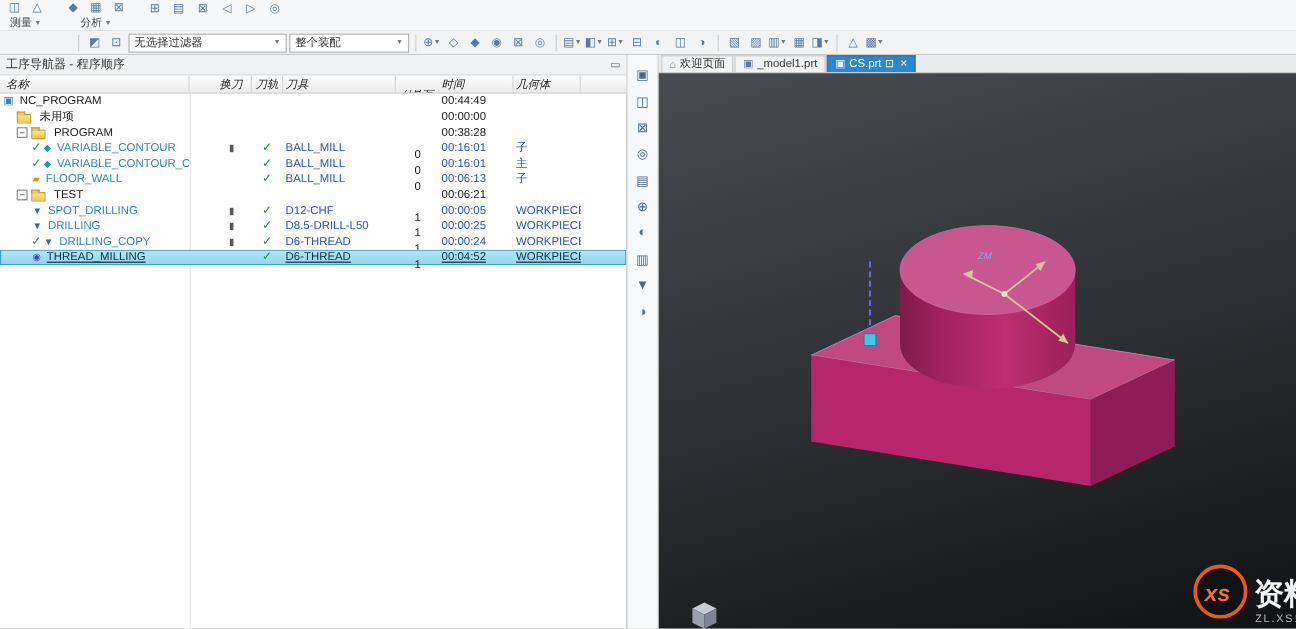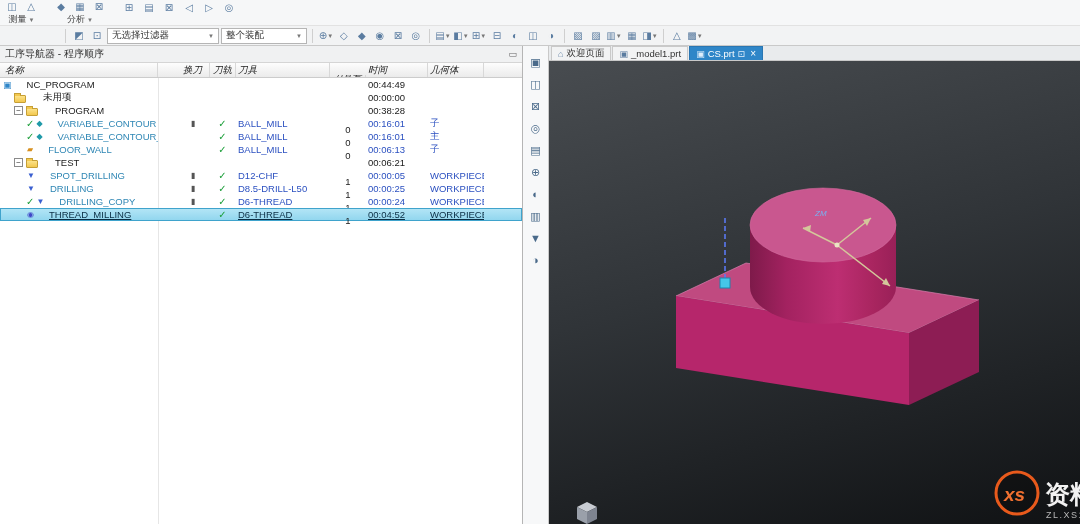--- a/index.html
+++ b/index.html
@@ -19,21 +19,21 @@
   .caret { font-size:6px; color:#777; }
   .ribbon-extra { display:flex; gap:4px; margin-top:1px; }
 
   
   .menubar { height:20px; background:#f2f3f4; border-bottom:1px solid #c9c9c9;
              display:flex; align-items:center; gap:2px; padding:0 3px; }
   .menu-btn { font-size:10px; color:#222; padding:1px 6px; display:flex; gap:4px; align-items:center;margin-top:40px; }
   .vsep { width:1px; height:14px; background:#cfcfcf; margin:0 3px; flex:none; }
   .dropdown { height:16px; background:#fff; border:1px solid #b5b5b5; display:flex; align-items:center;
               font-size:9.5px; padding:0 4px; gap:4px; color:#333; }
-  .dd-filter { width:112px; } .dd-scope { width:86px; }
+  .dd-filter { width:132px; } .dd-scope { width:100px; }
   .dropdown .caret { margin-left:auto; }
 
   
   .main { display:flex; height:478px; }
 
   .nav-panel { width:523px; border-right:1px solid #b5b5b5; display:flex; flex-direction:column; background:#fff;text-align:center; }
   .nav-title { height:17px; background:#f0f1f2; border-bottom:1px solid #d5d5d5; display:flex;
                align-items:center; padding:0 5px; font-size:10px; color:#333; flex:none; }
   .win-icon { margin-left:auto; color:#666; font-size:9px; }
   .nav-header { height:15px; display:flex; background:linear-gradient(#fdfdfd,#ebebeb);
@@ -59,21 +59,21 @@
   .gcheck { color:var(--check_green,#1a9e38); font-weight:bold; font-size:10px; margin-right:1px; flex:none; }
   .opicon { font-size:8px; margin:0 1px; flex:none; }
   .opicon.contour { color:#1f9aa8; } .opicon.floorwall { color:#d79020; }
   .opicon.drill { color:#3a5fd0; } .opicon.threadmill { color:#4048c8; }
   .opicon.root { color:#2f86c8; font-size:9px; }
   .tchg { color:#555; font-size:8px; }
   .folder { width:12px; height:8px; background:linear-gradient(#fce289,#f3c84e);
             border:1px solid #c69f35; border-radius:1px; position:relative; margin:2px 3px 0 0; flex:none; }
   .folder::before { content:""; position:absolute; top:-3px; left:-1px; width:5px; height:2px;
                     background:#f3c84e; border:1px solid #c69f35; border-bottom:none; }
-  .label { margin-left:14px; }
+  .label { margin-left:4px; }
 
   .resource-bar { width:26px; background:#f7f8f9; border-right:1px solid #c9c9c9; display:flex;
                   flex-direction:column; align-items:center; padding-top:8px; gap:6px; flex:none; }
   .rb-icon { width:17px; height:16px; display:flex; align-items:center; justify-content:center;
              color:#4a6a8a; font-size:11px; }
 
   .right { flex:1; display:flex; flex-direction:column; min-width:0; }
   .tab-strip { height:15px; background:#e9ebed; border-bottom:1px solid #c9c9c9; display:flex;
                align-items:flex-end; padding-left:2px; gap:1px; flex:none; }
   .tab { height:14px; display:flex; align-items:center; gap:3px; padding:0 6px; font-size:9.5px;

